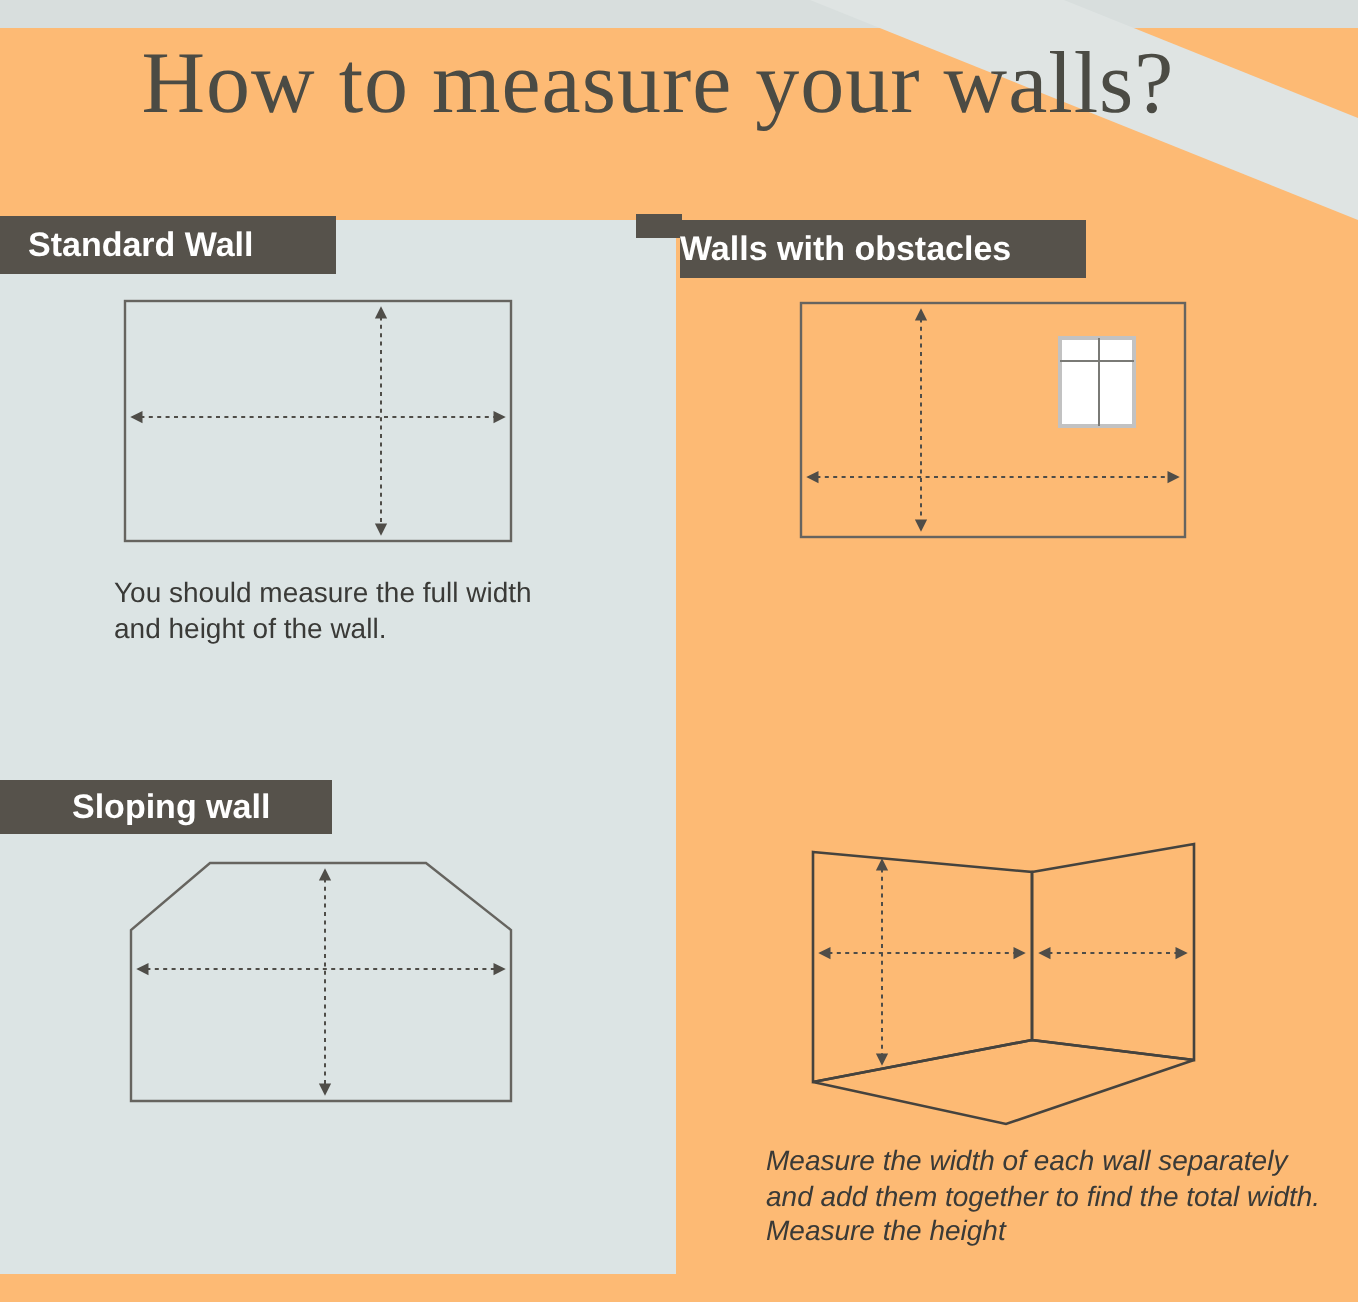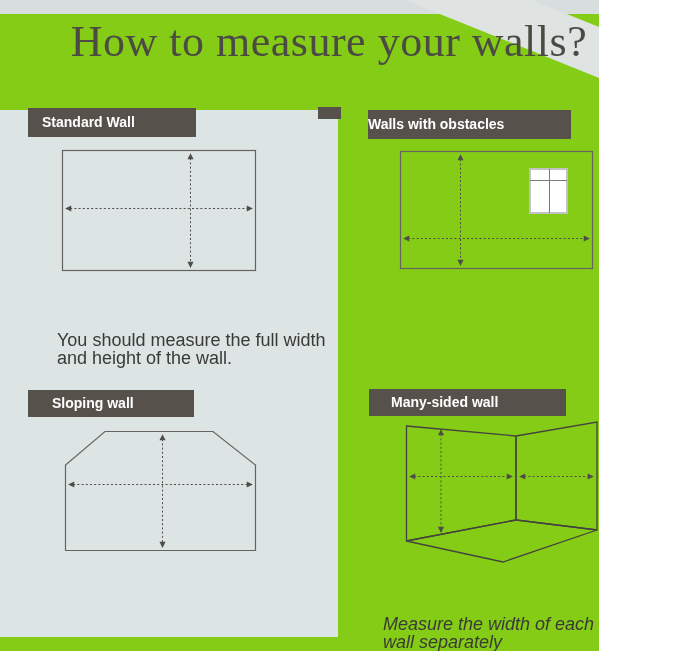--- a/index.html
+++ b/index.html
@@ -1,37 +1,37 @@
 <!DOCTYPE html>
 <html style="--panel_bg: #dce4e4; --banner_bg: #56524b; --banner_text: #ffffff; --title_text: #4b4b44; --body_text: #3a3a37; --line: #4f4d48; --ribbon: #dfe4e3; --footer_bg: #d8dedd;"><head>
 <meta charset="utf-8">
 <style>
   html,body{margin:0;padding:0;background:#ffffff;}
-  #canvas{position:relative;width:599px;height:651px;background:#84cc16;overflow:hidden;
+  #canvas{position:relative;width:679px;height:651px;background:#fdba74;overflow:hidden;
           font-family:"Liberation Sans",sans-serif;}
   svg{position:absolute;overflow:visible;}
 
   .title{position:absolute;left:54px;top:12px;width:550px;text-align:center;
          font-family:"Liberation Serif",serif;font-size:44px;line-height:60px;
          color:var(--title_text,#4b4b44);letter-spacing:0.5px;}
 
   .panel{position:absolute;background:var(--panel_bg,#dce4e4);}
   #left-panel{left:0;top:110px;width:338px;height:527px;}
   #footer-strip{left:0;top:637px;width:679px;height:14px;background:var(--footer_bg,#d8dedd);}
 
   .banner{position:absolute;background:var(--banner_bg,#56524b);color:var(--banner_text,#ffffff);
-          font-weight:600;font-size:14px;white-space:nowrap;margin-left:28px;}
+          font-weight:600;font-size:17px;white-space:nowrap;}
   #b-std{left:0;top:108px;width:168px;height:29px;line-height:29px;padding-left:14px;box-sizing:border-box;}
   #b-obs{left:340px;top:110px;width:203px;height:29px;line-height:29px;box-sizing:border-box;}
   #b-obs-tab{position:absolute;left:318px;top:107px;width:23px;height:12px;background:var(--banner_bg,#56524b);}
-  #b-slo{left:0;top:390px;width:166px;height:27px;line-height:27px;padding-left:24px;box-sizing:border-box;}
+  #b-slo{left:0;top:390px;width:166px;height:27px;line-height:27px;padding-left:36px;box-sizing:border-box;}
   #b-man{left:341px;top:389px;width:197px;height:27px;line-height:27px;padding-left:22px;box-sizing:border-box;}
 
-  .desc{position:absolute;font-size:18px;line-height:17.5px;color:var(--body_text,#3a3a37);
-        white-space:pre-line;margin-top:44px;}
+  .desc{position:absolute;font-size:14px;line-height:17.5px;color:var(--body_text,#3a3a37);
+        white-space:pre-line;}
   #d-std{left:57px;top:288px;}
   #d-obs{left:368px;top:284px;}
   #d-slo{left:32px;top:564px;}
   #d-man{left:383px;top:572px;font-style:italic;}
 
   .outline{fill:none;stroke:#66645f;stroke-width:1.2;}
   .wallline{fill:none;stroke:#45433e;stroke-width:1.3;stroke-linejoin:miter;}
   .meas{stroke:#4f4d48;stroke-width:1;stroke-dasharray:2 2.2;fill:none;}
   .winframe{fill:#ffffff;stroke:#c2c2c2;stroke-width:2;}
   .winline{stroke:#7a7a76;stroke-width:1;}
@@ -93,23 +93,20 @@
     <defs>
       <marker id="arrow-slo" viewBox="0 0 8 8" refX="6.5" refY="4" markerWidth="7" markerHeight="7" orient="auto-start-reverse" markerUnits="userSpaceOnUse">
         <path d="M0.5,0.5 L7.5,4 L0.5,7.5 Z" fill="#4f4d48"></path>
       </marker>
     </defs>
     <polygon class="outline" points="40,0.5 148,0.5 190.5,34 190.5,119.5 0.5,119.5 0.5,34"></polygon>
     <line class="meas" x1="97.5" y1="4" x2="97.5" y2="116" marker-start="url(#arrow-slo)" marker-end="url(#arrow-slo)"></line>
     <line class="meas" x1="4" y1="53.5" x2="187" y2="53.5" marker-start="url(#arrow-slo)" marker-end="url(#arrow-slo)"></line>
   </svg>
 
-  <div id="b-man" class="banner">
-    <span>Many-sided wall</span>
-  </div>
   <svg style="left:406px;top:421px;" width="192" height="142" viewBox="0 0 192 142">
     <defs>
       <marker id="arrow-man" viewBox="0 0 8 8" refX="6.5" refY="4" markerWidth="7" markerHeight="7" orient="auto-start-reverse" markerUnits="userSpaceOnUse">
         <path d="M0.5,0.5 L7.5,4 L0.5,7.5 Z" fill="#4f4d48"></path>
       </marker>
     </defs>
     <polygon class="wallline" points="0.5,5 110,15 110,99 0.5,120"></polygon>
     <polygon class="wallline" points="110,15 191,1 191,109 110,99"></polygon>
     <polygon class="wallline" points="0.5,120 97,141 191,109 110,99"></polygon>
     <line class="meas" x1="35" y1="9" x2="35" y2="111" marker-start="url(#arrow-man)" marker-end="url(#arrow-man)"></line>

